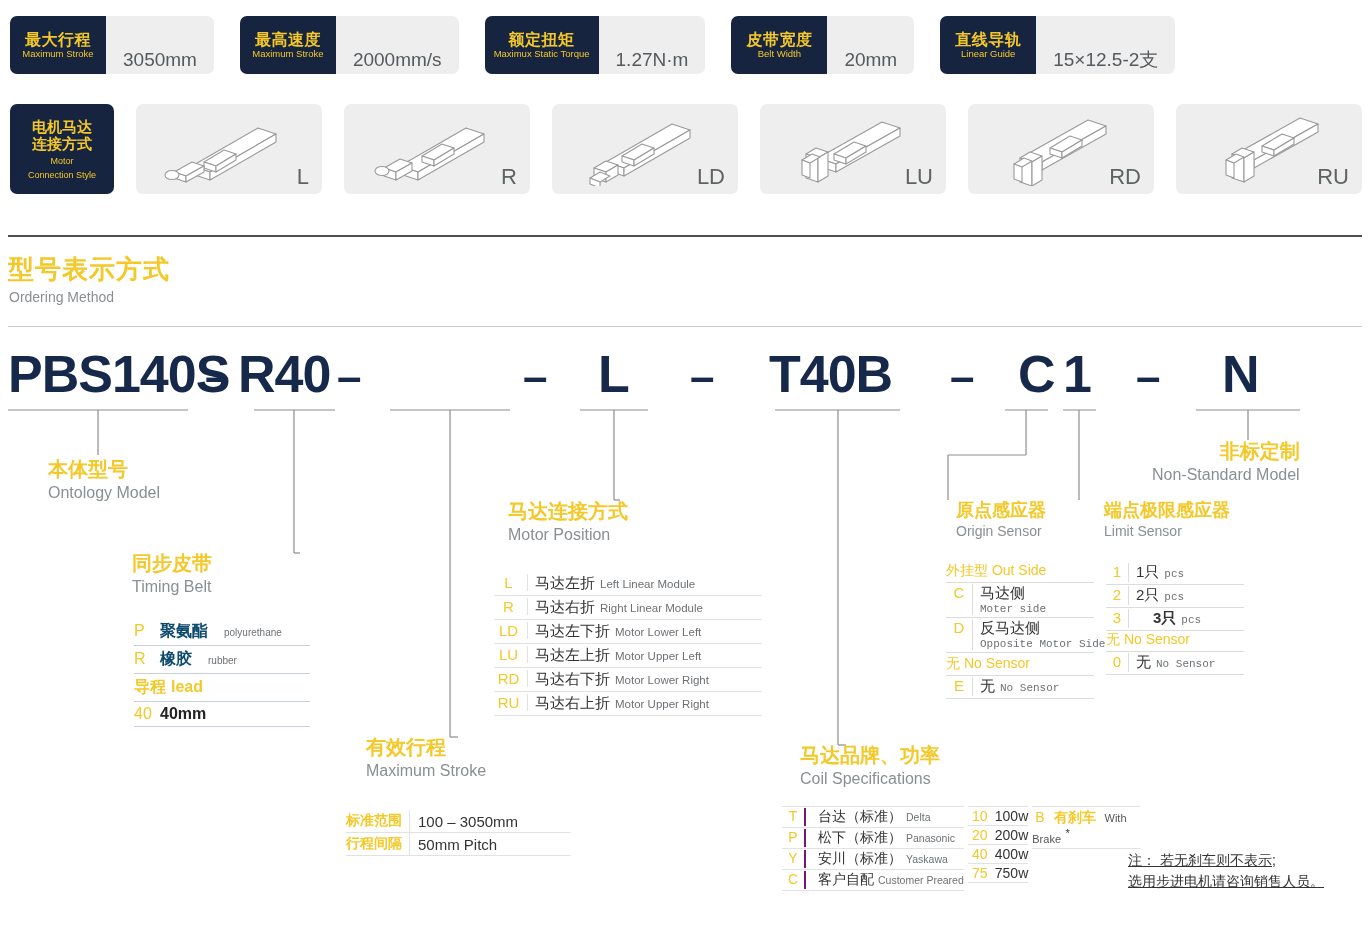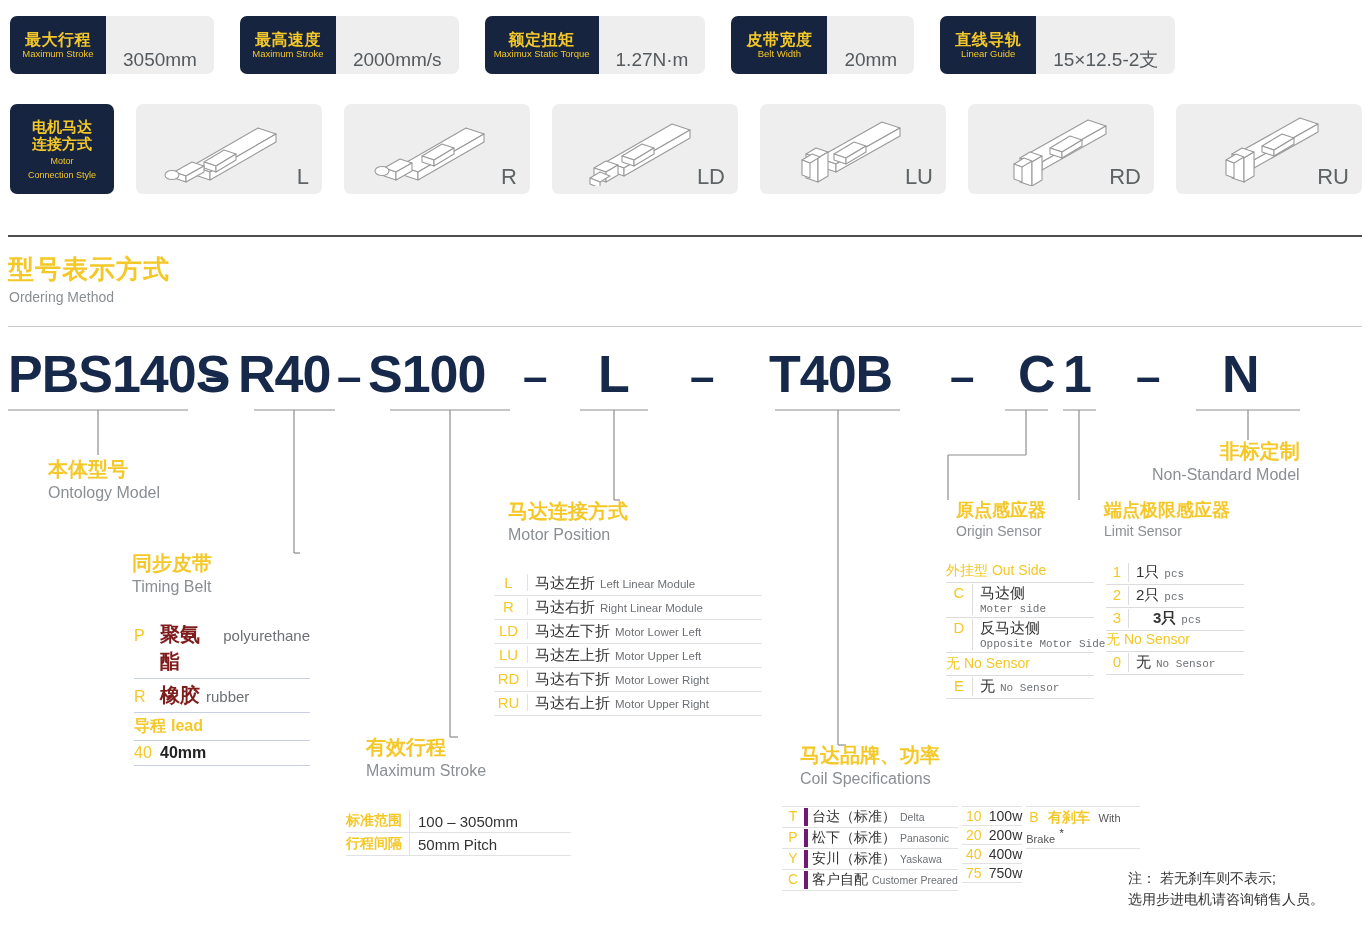--- a/index.html
+++ b/index.html
@@ -96,53 +96,53 @@
   .opt-cn { color: #333; font-size: 15px; white-space: nowrap; }
   .opt-en { color: #6d7175; font-size: 11px; margin-left: 5px; white-space: nowrap; font-family: Liberation Mono, monospace; }
   .grp-head {
     color: #f4c828; font-size: 14px; border-bottom: 1px solid #dcdcdc;
     padding-bottom: 2px; white-space: nowrap;
   }
 
   
   .tb-row { display: flex; align-items: baseline; border-bottom: 1px solid #c8cfe0; padding: 3px 0 3px 0; }
   .tb-code { color: #f4c828; font-size: 16px; width: 26px; flex: none; }
-  .tb-cn { color: #7f1d1d; font-size: 20px; font-weight: bold; }
-  .tb-en { color: #6d7175; font-size: 15px; margin-left: 6px; }
+  .tb-cn { color: #0c4a6e; font-size: 16px; font-weight: bold; }
+  .tb-en { color: #6d7175; font-size: 10px; margin-left: 16px; }
   .tb-lead { color: #f4c828; font-size: 16px; font-weight: bold; }
   .tb-val { color: #222; font-size: 16px; font-weight: bold; }
 
   
   .st-row { display: flex; align-items: center; border-bottom: 1px solid #e2e2e2; }
   .st-k { color: #f4c828; font-size: 14px; font-weight: bold; padding: 2px 7px 2px 0; white-space: nowrap; border-right: 1px solid #e2e2e2;}
   .st-v { color: #333; font-size: 15px; padding-left: 8px; white-space: nowrap; }
 
   
   .mp-row { display: flex; align-items: baseline; border-bottom: 1px solid #e2e2e2; padding: 2px 0; }
   .mp-code { color: #f4c828; font-size: 15px; width: 34px; text-align: center; flex: none; border-right: 1px solid #e2e2e2; padding-right: 4px;}
   .mp-cn { color: #333; font-size: 15px; margin-left: 7px; white-space: nowrap; }
   .mp-en { color: #6d7175; font-size: 11.5px; margin-left: 5px; white-space: nowrap; }
 
   
   .coil { position: absolute; left: 782px; top: 806px; display: flex; align-items: flex-start; }
   .coil-brands { border-top: 1px solid #e2e2e2; }
   .cb-row { display: flex; align-items: baseline; border-bottom: 1px solid #e2e2e2; padding: 1px 0; }
   .cb-code { color: #f4c828; font-size: 14px; width: 22px; text-align: center; flex: none; }
-  .cb-cn { color: #333; font-size: 14px; white-space: nowrap; border-left: 4px solid #701a75; padding-left: 4px; }
+  .cb-cn { color: #333; font-size: 14px; white-space: nowrap; border-left: 2px solid #701a75; padding-left: 12px; }
   .cb-en { color: #6d7175; font-size: 10.5px; margin-left: 4px; white-space: nowrap; }
   .coil-watts { border-top: 1px solid #e2e2e2; margin-left: 4px; }
   .cw-row { display: flex; align-items: baseline; border-bottom: 1px solid #e2e2e2; padding: 1px 0; }
   .cw-code { color: #f4c828; font-size: 14px; width: 24px; text-align: center; flex: none; }
   .cw-val { color: #333; font-size: 14px; padding-left: 3px; white-space: nowrap; }
   .brake { margin-left: 4px; border-top: 1px solid #e2e2e2; border-bottom: 1px solid #e2e2e2; padding: 1px 0;}
   .bk-code { color: #f4c828; font-size: 14px; padding: 0 5px 0 3px; }
   .bk-cn { color: #f4c828; font-size: 14px; font-weight: bold; }
   .bk-en { color: #555; font-size: 11px; margin-left: 4px; }
   .bk-star { color: #333; font-size: 11px; vertical-align: super; }
-  .note { position: absolute; left: 1128px; top: 868px; color: #333; font-size: 14px; line-height: 1.5; white-space: nowrap; }
+  .note { position: absolute; left: 1128px; top: 850px; color: #333; font-size: 14px; line-height: 1.5; white-space: nowrap; text-decoration: underline; }
 </style>
 </head>
 <body>
 
 <div class="page">
 
   <div class="spec-row">
     <div class="spec-chip">
       <div class="chip-head">
         <div class="chip-cn">最大行程</div>
@@ -303,21 +303,20 @@
 
   <div class="rule-top"></div>
   <div class="sec-cn">型号表示方式</div>
   <div class="sec-en">Ordering Method</div>
   <div class="rule-bot"></div>
 
   <div class="pn pn-big" style="left:8px;">PBS140S</div>
   <div class="pn pn-dash" style="left:205px;top:352px;">–</div>
   <div class="pn pn-big" style="left:238px;">R40</div>
   <div class="pn pn-dash" style="left:337px;top:352px;">–</div>
-  <div class="pn pn-big" style="left:368px;">S100</div>
   <div class="pn pn-dash" style="left:523px;top:352px;">–</div>
   <div class="pn pn-big" style="left:598px;">L</div>
   <div class="pn pn-dash" style="left:690px;top:352px;">–</div>
   <div class="pn pn-big" style="left:769px;text-align:right;">T40B</div>
   <div class="pn pn-dash" style="left:950px;top:352px;">–</div>
   <div class="pn pn-big" style="left:1018px;">C</div>
   <div class="pn pn-big" style="left:1063px;">1</div>
   <div class="pn pn-dash" style="left:1136px;top:352px;">–</div>
   <div class="pn pn-big" style="left:1222px;">N</div>
 

